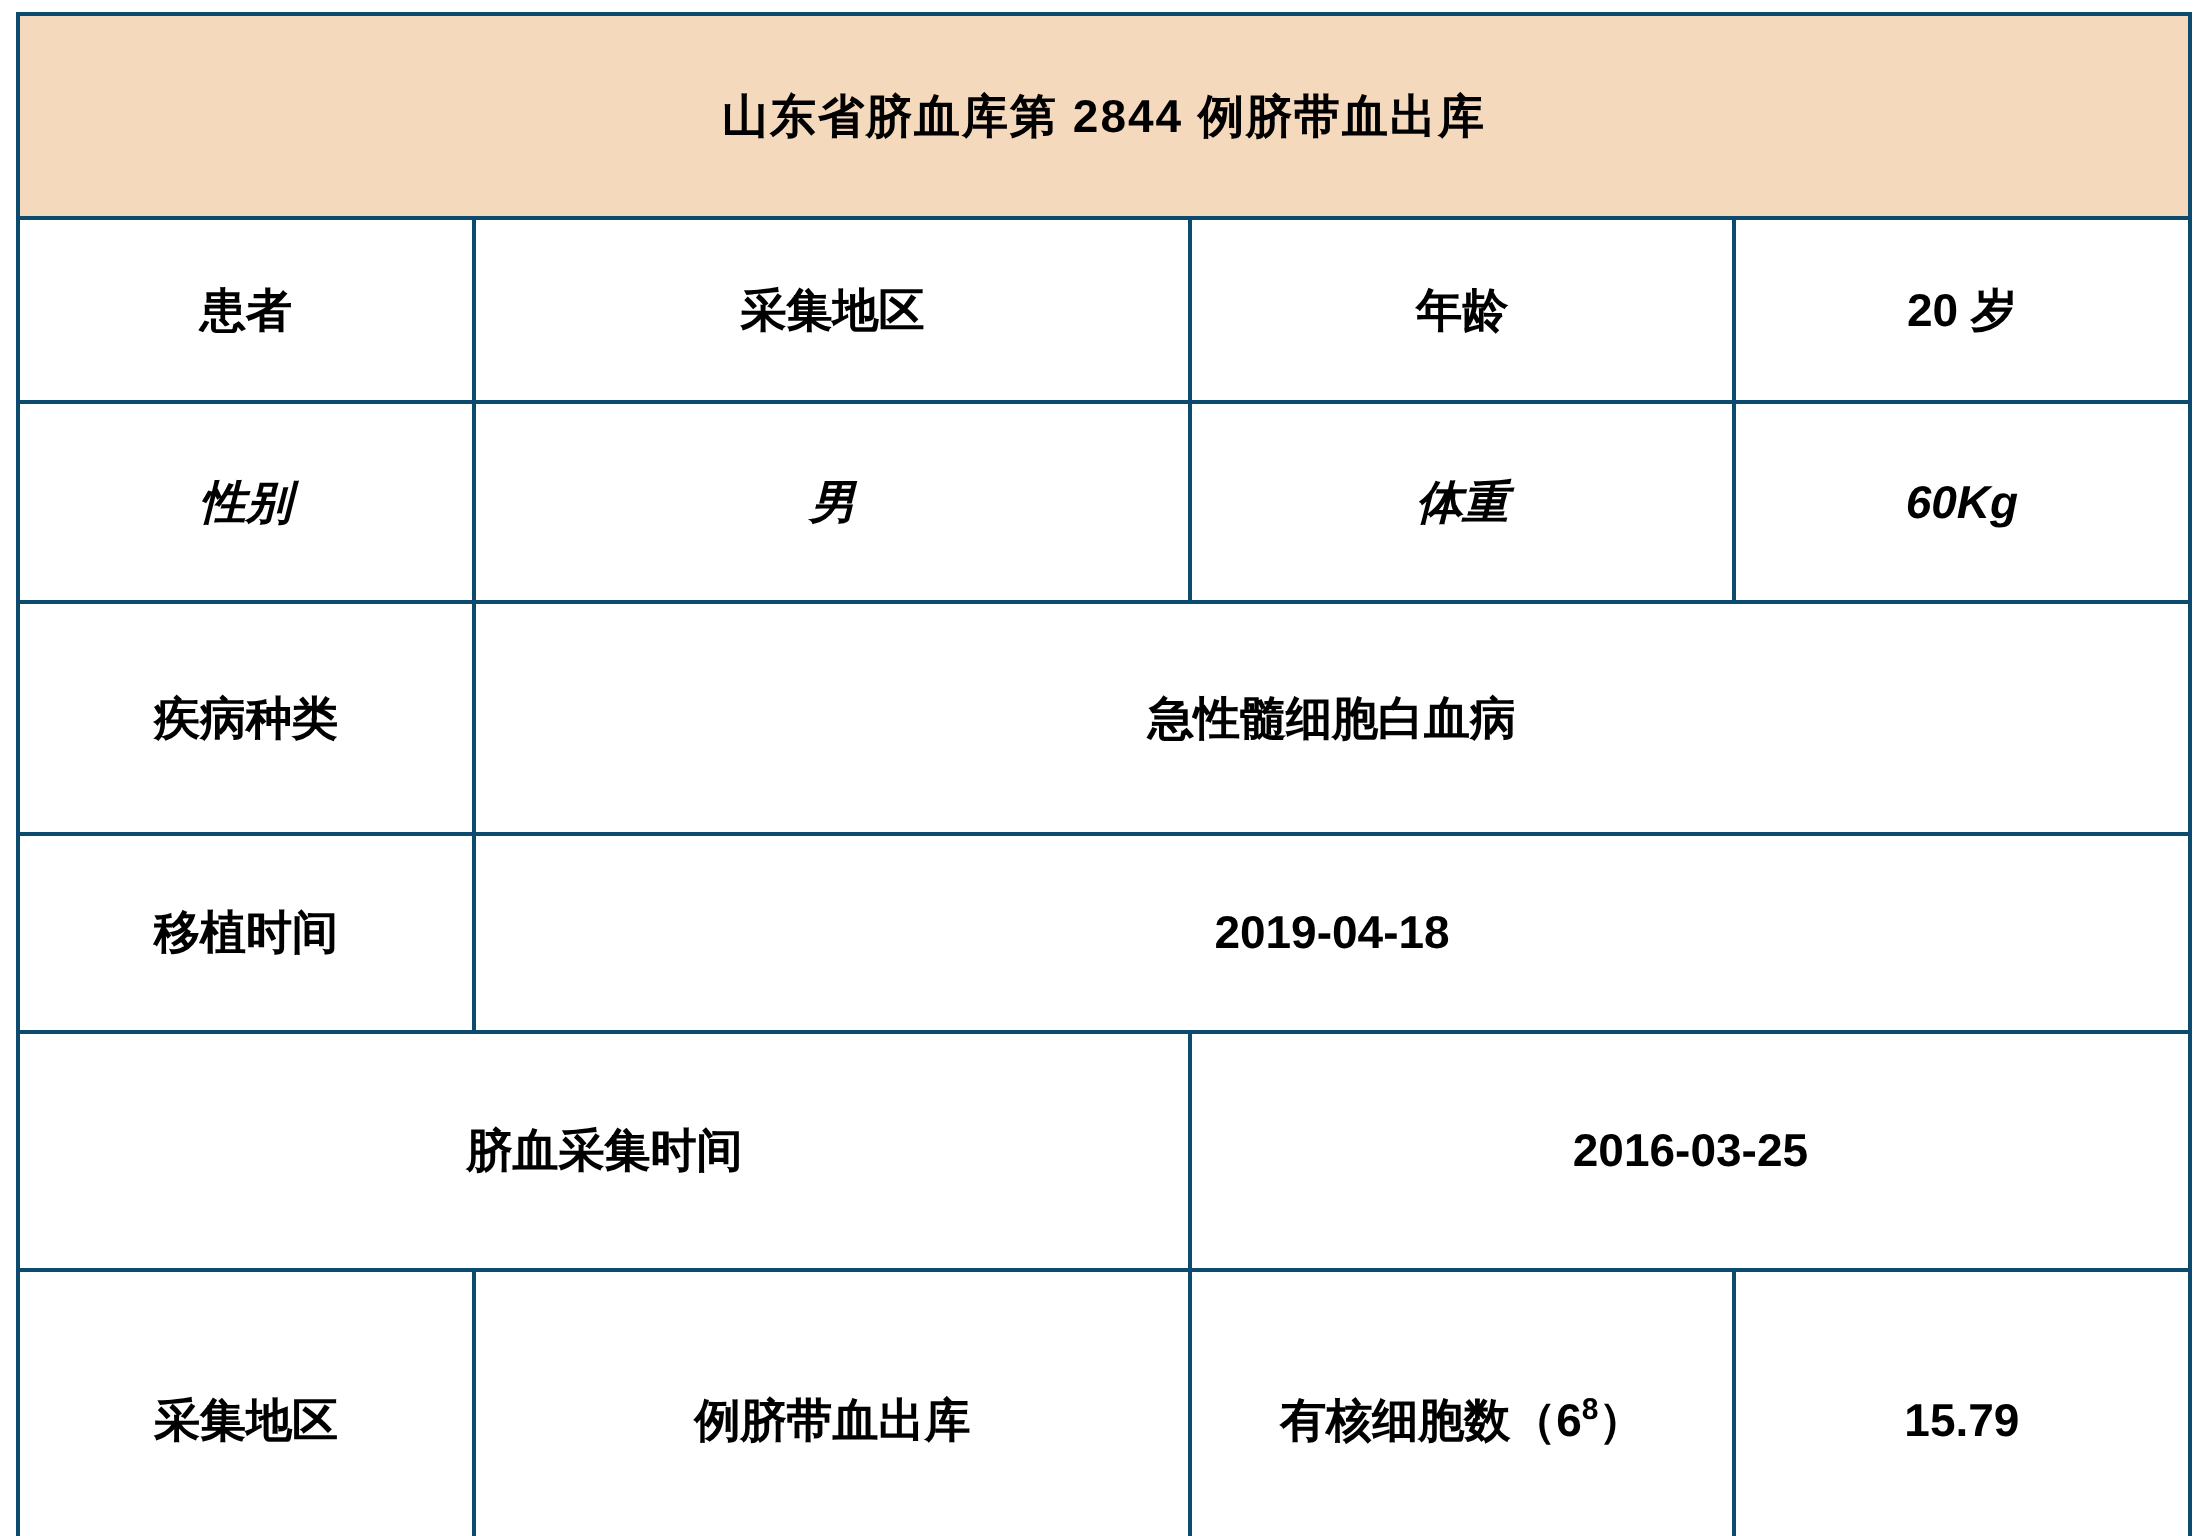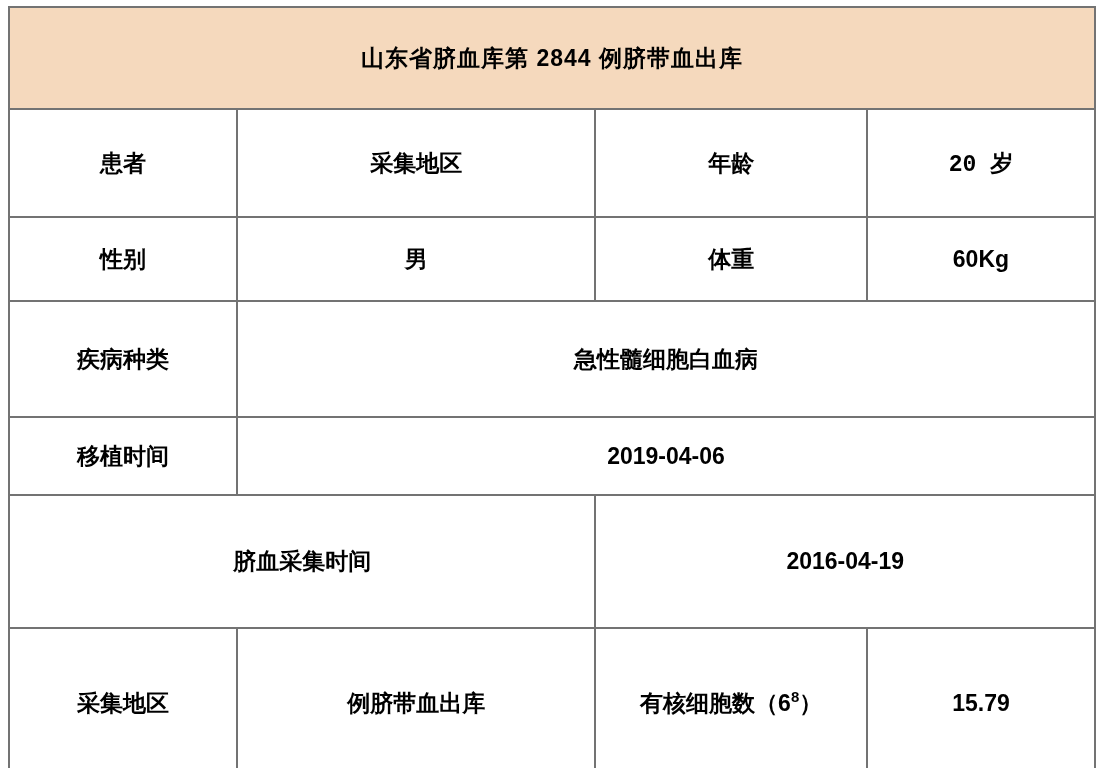--- a/index.html
+++ b/index.html
@@ -20,21 +20,21 @@
     padding: 6px 8px 8px 8px;
   }
   table.cord-table {
     border-collapse: collapse;
     table-layout: fixed;
     width: 1088px;
     height: 752px;
     border: 2px solid #000000;
   }
   table.cord-table td {
-    border: 2px solid #737373;
+    border: 2px solid #0c4a6e;
     text-align: center;
     vertical-align: middle;
     font-weight: bold;
     font-size: 23px;
     padding: 4px 19px;
   }
   td.title-cell {
     background: #f5d9bd;
     font-size: 28px;
     letter-spacing: 1px;
@@ -44,25 +44,25 @@
     font-size: 23px;
   }
   td.value-cell {
     font-size: 23px;
   }
   .sup {
     font-size: 15px;
     vertical-align: super;
     font-weight: bold;
   }
-  .row-h1 { height: 108px; font-family: Liberation Mono, monospace; }
-  .row-h2 { height: 84px; }
+  .row-h1 { height: 92px; }
+  .row-h2 { height: 100px; font-style: italic; }
   .row-h3 { height: 116px; }
-  .row-h4 { height: 78px; }
-  .row-h5 { height: 133px; }
+  .row-h4 { height: 99px; }
+  .row-h5 { height: 119px; }
   .row-h6 { height: 150px; }
 </style>
 </head>
 <body>
 
 <div class="sheet">
   <table class="cord-table">
     <colgroup>
       <col style="width:21%">
       <col style="width:33%">
@@ -88,26 +88,26 @@
         <td class="value-cell">60Kg</td>
       </tr>
 
       <tr class="row-h3">
         <td class="label-cell">疾病种类</td>
         <td class="value-cell" colspan="3">急性髓细胞白血病</td>
       </tr>
 
       <tr class="row-h4">
         <td class="label-cell">移植时间</td>
-        <td class="value-cell" colspan="3">2019-04-06</td>
+        <td class="value-cell" colspan="3">2019-04-18</td>
       </tr>
 
       <tr class="row-h5">
         <td class="label-cell" colspan="2">脐血采集时间</td>
-        <td class="value-cell" colspan="2">2016-04-19</td>
+        <td class="value-cell" colspan="2">2016-03-25</td>
       </tr>
 
       <tr class="row-h6">
         <td class="label-cell">采集地区</td>
         <td class="value-cell">例脐带血出库</td>
         <td class="label-cell"><span>有核细胞数（6</span><span class="sup">8</span><span>）</span></td>
         <td class="value-cell">15.79</td>
       </tr>
     </tbody>
   </table>

